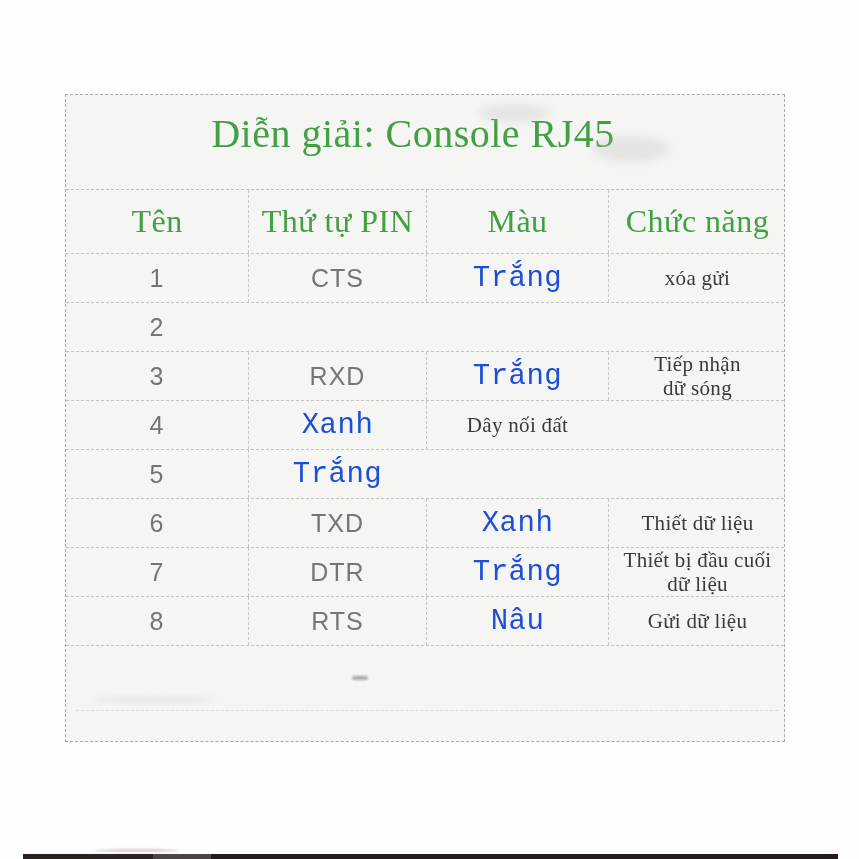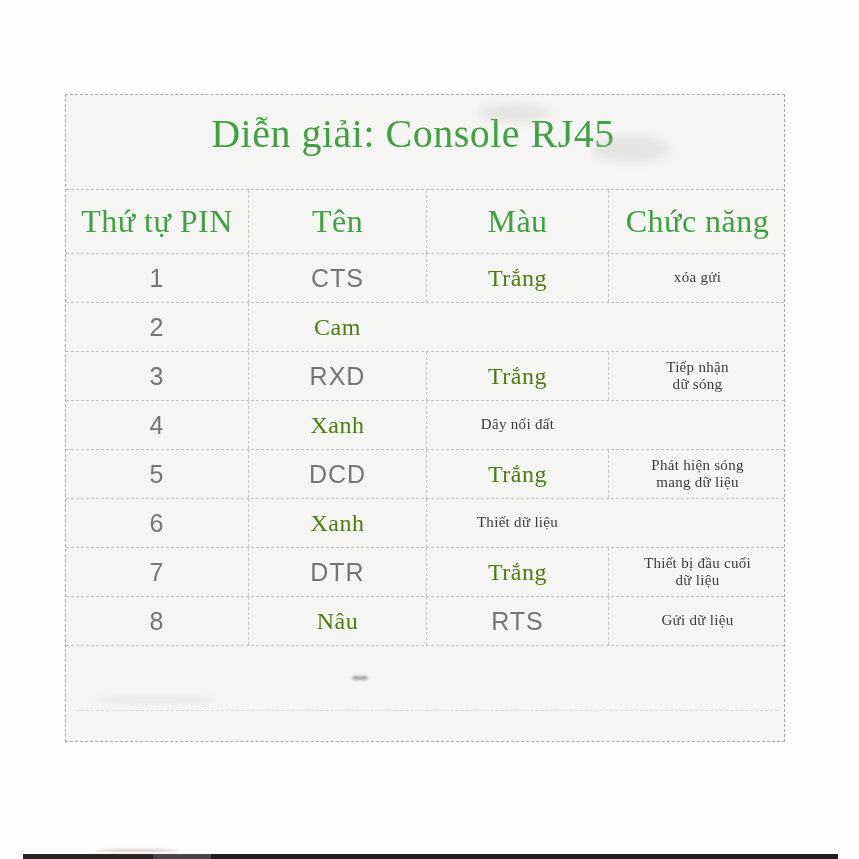--- a/index.html
+++ b/index.html
@@ -68,26 +68,27 @@
   }
 
   .data-row { height: 49px; }
   .cell-pin, .cell-name {
     font-family: "Liberation Sans", "DejaVu Sans", sans-serif;
     font-size: 25px;
     color: #757575;
     letter-spacing: 1px;
   }
   .cell-color {
-    font-size: 24px;
-    color: #4d7c0f;
+    font-size: 29px;
+    color: #1d4ed8;
     letter-spacing: 0.5px;
+    font-family: Liberation Mono, monospace;
   }
   .cell-func {
-    font-size: 15px;
+    font-size: 21px;
     color: #3a3a3a;
     line-height: 1.15;
     white-space: pre-line;
     letter-spacing: 0.3px;
   }
 
   
   .footer-band {
     position: relative;
     height: 96px;
@@ -134,78 +135,75 @@
 
 <div class="page">
 
   <div class="table-wrap">
 
     <div class="title-band">
       <h1>Diễn giải: Console RJ45</h1>
     </div>
 
     <div class="row header-row">
+      <div class="cell">Tên</div>
       <div class="cell">Thứ tự PIN</div>
-      <div class="cell">Tên</div>
       <div class="cell">Màu</div>
       <div class="cell">Chức năng</div>
     </div>
 
     <div class="row data-row">
       <div class="cell cell-pin">1</div>
       <div class="cell cell-name">CTS</div>
       <div class="cell cell-color">Trắng</div>
       <div class="cell cell-func">xóa gửi</div>
     </div>
 
     <div class="row data-row">
       <div class="cell cell-pin">2</div>
-      <div class="cell cell-color">Cam</div>
     </div>
 
     <div class="row data-row">
       <div class="cell cell-pin">3</div>
       <div class="cell cell-name">RXD</div>
       <div class="cell cell-color">Trắng</div>
       <div class="cell cell-func">Tiếp nhận
 dữ sóng</div>
     </div>
 
     <div class="row data-row">
       <div class="cell cell-pin">4</div>
       <div class="cell cell-color">Xanh</div>
       <div class="cell cell-func">Dây nối đất</div>
     </div>
 
     <div class="row data-row">
       <div class="cell cell-pin">5</div>
-      <div class="cell cell-name">DCD</div>
-      <div class="cell cell-color">Trắng</div>
-      <div class="cell cell-func">Phát hiện sóng
-mang dữ liệu</div>
+      <div class="cell cell-color">Trắng</div>
     </div>
 
     <div class="row data-row">
       <div class="cell cell-pin">6</div>
+      <div class="cell cell-name">TXD</div>
       <div class="cell cell-color">Xanh</div>
       <div class="cell cell-func">Thiết dữ liệu</div>
     </div>
 
     <div class="row data-row">
       <div class="cell cell-pin">7</div>
       <div class="cell cell-name">DTR</div>
       <div class="cell cell-color">Trắng</div>
       <div class="cell cell-func">Thiết bị đầu cuối
 dữ liệu</div>
     </div>
 
     <div class="row data-row">
       <div class="cell cell-pin">8</div>
+      <div class="cell cell-name">RTS</div>
       <div class="cell cell-color">Nâu</div>
-      <div class="cell cell-name">RTS</div>
       <div class="cell cell-func">Gửi dữ liệu</div>
     </div>
 
     <div class="footer-band">
       <div class="footer-faint-line"></div>
     </div>
 
   </div>
 
   <div class="smudge smudge-a"></div>

